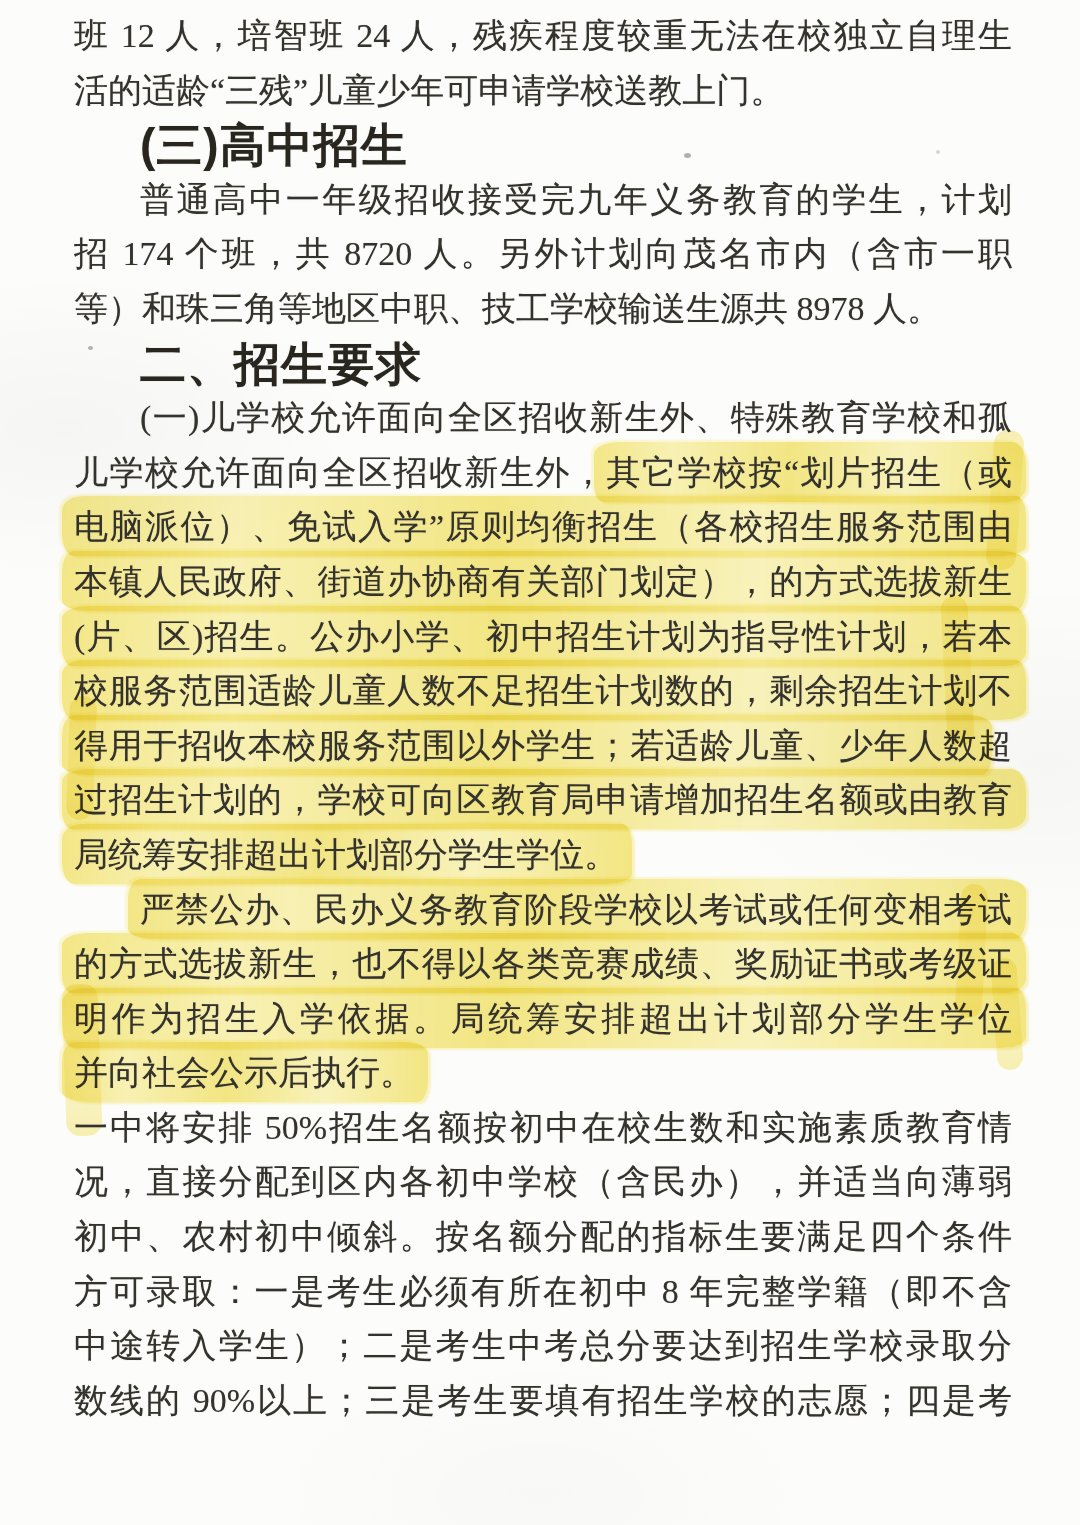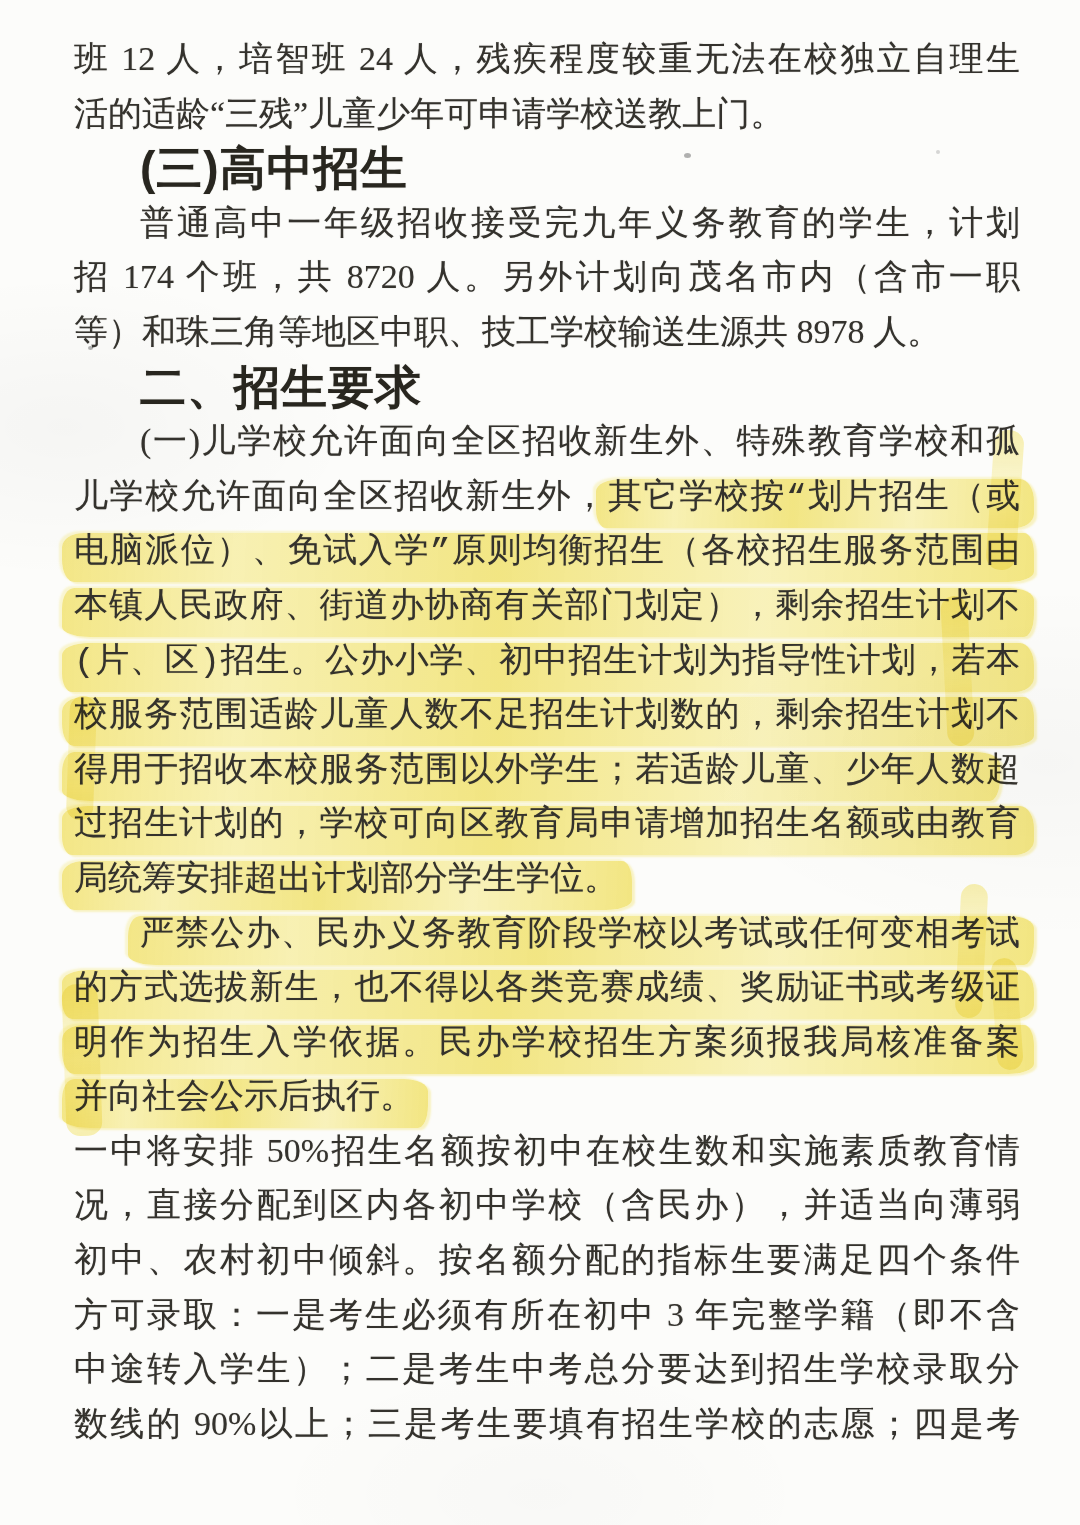--- a/index.html
+++ b/index.html
@@ -9,21 +9,21 @@
   }
   .page{
     position:relative;width:1080px;height:1525px;
     background:
       radial-gradient(420px 220px at 6% 28%, rgba(0,0,0,0.028), transparent 70%),
       radial-gradient(520px 260px at 97% 50%, rgba(0,0,0,0.022), transparent 70%),
       radial-gradient(400px 200px at 50% 98%, rgba(0,0,0,0.015), transparent 70%),
       var(--page-bg,#fcfcfa);
   }
   .content{
-    position:absolute;left:74px;right:60px;top:9px;margin-top:23px;
+    position:absolute;left:74px;right:68px;top:9px;
   }
   .line{
     height:54.6px;line-height:54.6px;
     font-size:34px;
     color:var(--ink,#34322d);
     text-shadow:0 0 1px rgba(60,58,50,0.35);
     white-space:nowrap;
     text-align:left;
   }
   .line.justify{
@@ -42,25 +42,24 @@
   }
   
   .hl{
     mix-blend-mode:multiply;
     background:linear-gradient(92deg,
       rgba(244,228,108,.80) 0%,
       rgba(249,239,155,.72) 18%,
       rgba(242,226,100,.78) 45%,
       rgba(250,241,168,.74) 72%,
       rgba(243,227,102,.80) 100%);
-    padding:0 14px 11px 12px;
+    padding:12px 14px 11px 12px;
     margin:-8px -14px -11px -12px;
     border-radius:22px 10px 26px 12px / 14px 20px 10px 22px;
     box-shadow:3px 2px 2px rgba(246,233,128,.45), -3px -2px 2px rgba(248,237,150,.4);
-    font-family:Liberation Mono, monospace;
   }
   .hl-v1{ border-radius:12px 24px 10px 28px / 20px 12px 22px 10px; }
   .hl-v2{ border-radius:26px 14px 20px 10px / 12px 22px 14px 18px; }
   
   .stroke{
     position:absolute;
     mix-blend-mode:multiply;
     background:linear-gradient(178deg,
       rgba(245,230,110,.62), rgba(250,241,170,.5) 50%, rgba(244,228,105,.6));
     border-radius:14px;
@@ -98,30 +97,30 @@
       <div class="line justify"><span>班 12 人，培智班 24 人，残疾程度较重无法在校独立自理生</span></div>
       <div class="line"><span>活的适龄“三残”儿童少年可申请学校送教上门。</span></div>
       <div class="line heading indent"><span>(三)高中招生</span></div>
       <div class="line indent justify"><span>普通高中一年级招收接受完九年义务教育的学生，计划</span></div>
       <div class="line justify"><span>招 174 个班，共 8720 人。另外计划向茂名市内（含市一职</span></div>
       <div class="line"><span>等）和珠三角等地区中职、技工学校输送生源共 8978 人。</span></div>
       <div class="line heading indent"><span>二、招生要求</span></div>
       <div class="line indent justify"><span>(一)儿学校允许面向全区招收新生外、特殊教育学校和孤</span></div>
       <div class="line justify"><span>儿学校允许面向全区招收新生外，</span><span class="hl hl-v2">其它学校按“划片招生（或</span></div>
       <div class="line justify"><span class="hl hl-v0">电脑派位）、免试入学”原则均衡招生（各校招生服务范围由</span></div>
-      <div class="line justify"><span class="hl hl-v1">本镇人民政府、街道办协商有关部门划定），剩余招生计划不</span></div>
+      <div class="line justify"><span class="hl hl-v1">本镇人民政府、街道办协商有关部门划定），的方式选拔新生</span></div>
       <div class="line justify"><span class="hl hl-v2">(片、区)招生。公办小学、初中招生计划为指导性计划，若本</span></div>
       <div class="line justify"><span class="hl hl-v0">校服务范围适龄儿童人数不足招生计划数的，剩余招生计划不</span></div>
       <div class="line justify"><span class="hl hl-v1">得用于招收本校服务范围以外学生；若适龄儿童、少年人数</span><span>超</span></div>
       <div class="line justify"><span class="hl hl-v2">过招生计划的，学校可向区教育局申请增加招生名额或由教育</span></div>
       <div class="line"><span class="hl hl-v0">局统筹安排超出计划部分学生学位。</span></div>
       <div class="line indent justify"><span class="hl hl-v1">严禁公办、民办义务教育阶段学校以考试或任何变相考试</span></div>
       <div class="line justify"><span class="hl hl-v2">的方式选拔新生，也不得以各类竞赛成绩、奖励证书或考级证</span></div>
-      <div class="line justify"><span class="hl hl-v0">明作为招生入学依据。民办学校招生方案须报我局核准备案</span></div>
+      <div class="line justify"><span class="hl hl-v0">明作为招生入学依据。局统筹安排超出计划部分学生学位</span></div>
       <div class="line"><span class="hl hl-v1">并向社会公示后执行。</span></div>
       <div class="line justify"><span>一中将安排 50%招生名额按初中在校生数和实施素质教育情</span></div>
       <div class="line justify"><span>况，直接分配到区内各初中学校（含民办），并适当向薄弱</span></div>
       <div class="line justify"><span>初中、农村初中倾斜。按名额分配的指标生要满足四个条件</span></div>
-      <div class="line justify"><span>方可录取：一是考生必须有所在初中 3 年完整学籍（即不含</span></div>
+      <div class="line justify"><span>方可录取：一是考生必须有所在初中 8 年完整学籍（即不含</span></div>
       <div class="line justify"><span>中途转入学生）；二是考生中考总分要达到招生学校录取分</span></div>
       <div class="line justify"><span>数线的 90%以上；三是考生要填有招生学校的志愿；四是考</span></div>
     </div>
 </div>
 
 </body></html>

